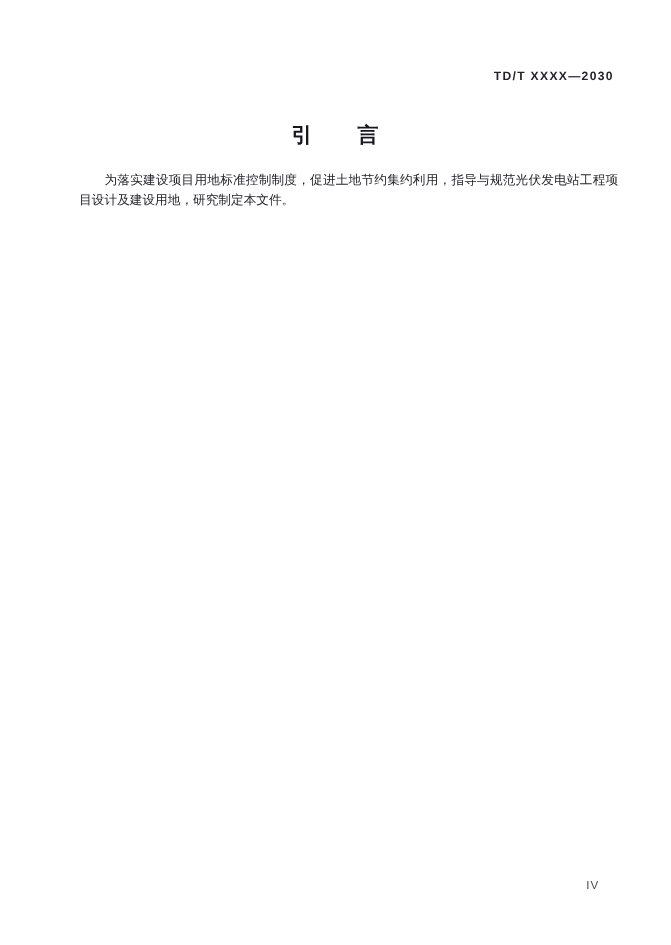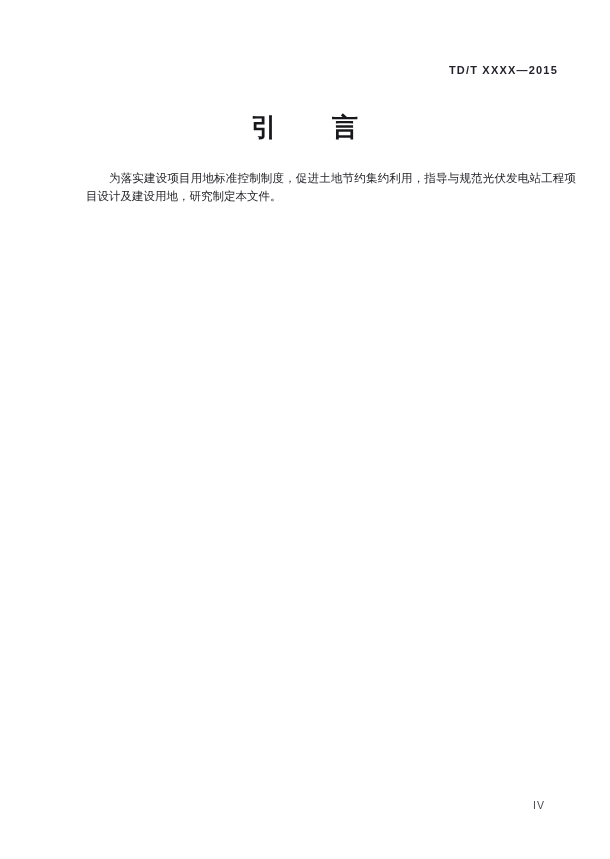--- a/index.html
+++ b/index.html
@@ -30,30 +30,30 @@
   }
   .doc-title {
     position: absolute;
     top: 110px;
     left: 0;
     width: 100%;
     margin: 0;
     text-align: center;
     font-family: "Liberation Sans", sans-serif;
     font-weight: 700;
-    font-size: 26px;
+    font-size: 19px;
     color: #17171c;
     letter-spacing: 1px;
   }
   .intro-para {
     position: absolute;
     top: 152px;
     left: 68px;
     width: 490px;
-    margin: 18px;
+    margin: 4px;
     font-family: "Liberation Serif", serif;
     font-size: 11.5px;
     line-height: 17.5px;
     color: #1f1f24;
     text-align: justify;
     text-indent: 2em;
   }
   .page-num {
     position: absolute;
     top: 799px;
@@ -62,21 +62,21 @@
     font-size: 10.5px;
     letter-spacing: 1px;
     color: #4a4a52;
   }
 </style>
 </head>
 <body>
 
 <div class="page">
 
-  <div class="doc-ref">TD/T XXXX—2015</div>
+  <div class="doc-ref">TD/T XXXX—2030</div>
 
   <h1 class="doc-title">引　　言</h1>
 
   <p class="intro-para">为落实建设项目用地标准控制制度，促进土地节约集约利用，指导与规范光伏发电站工程项目设计及建设用地，研究制定本文件。</p>
 
   <div class="page-num">IV</div>
 
 </div>
 
 </body></html>

